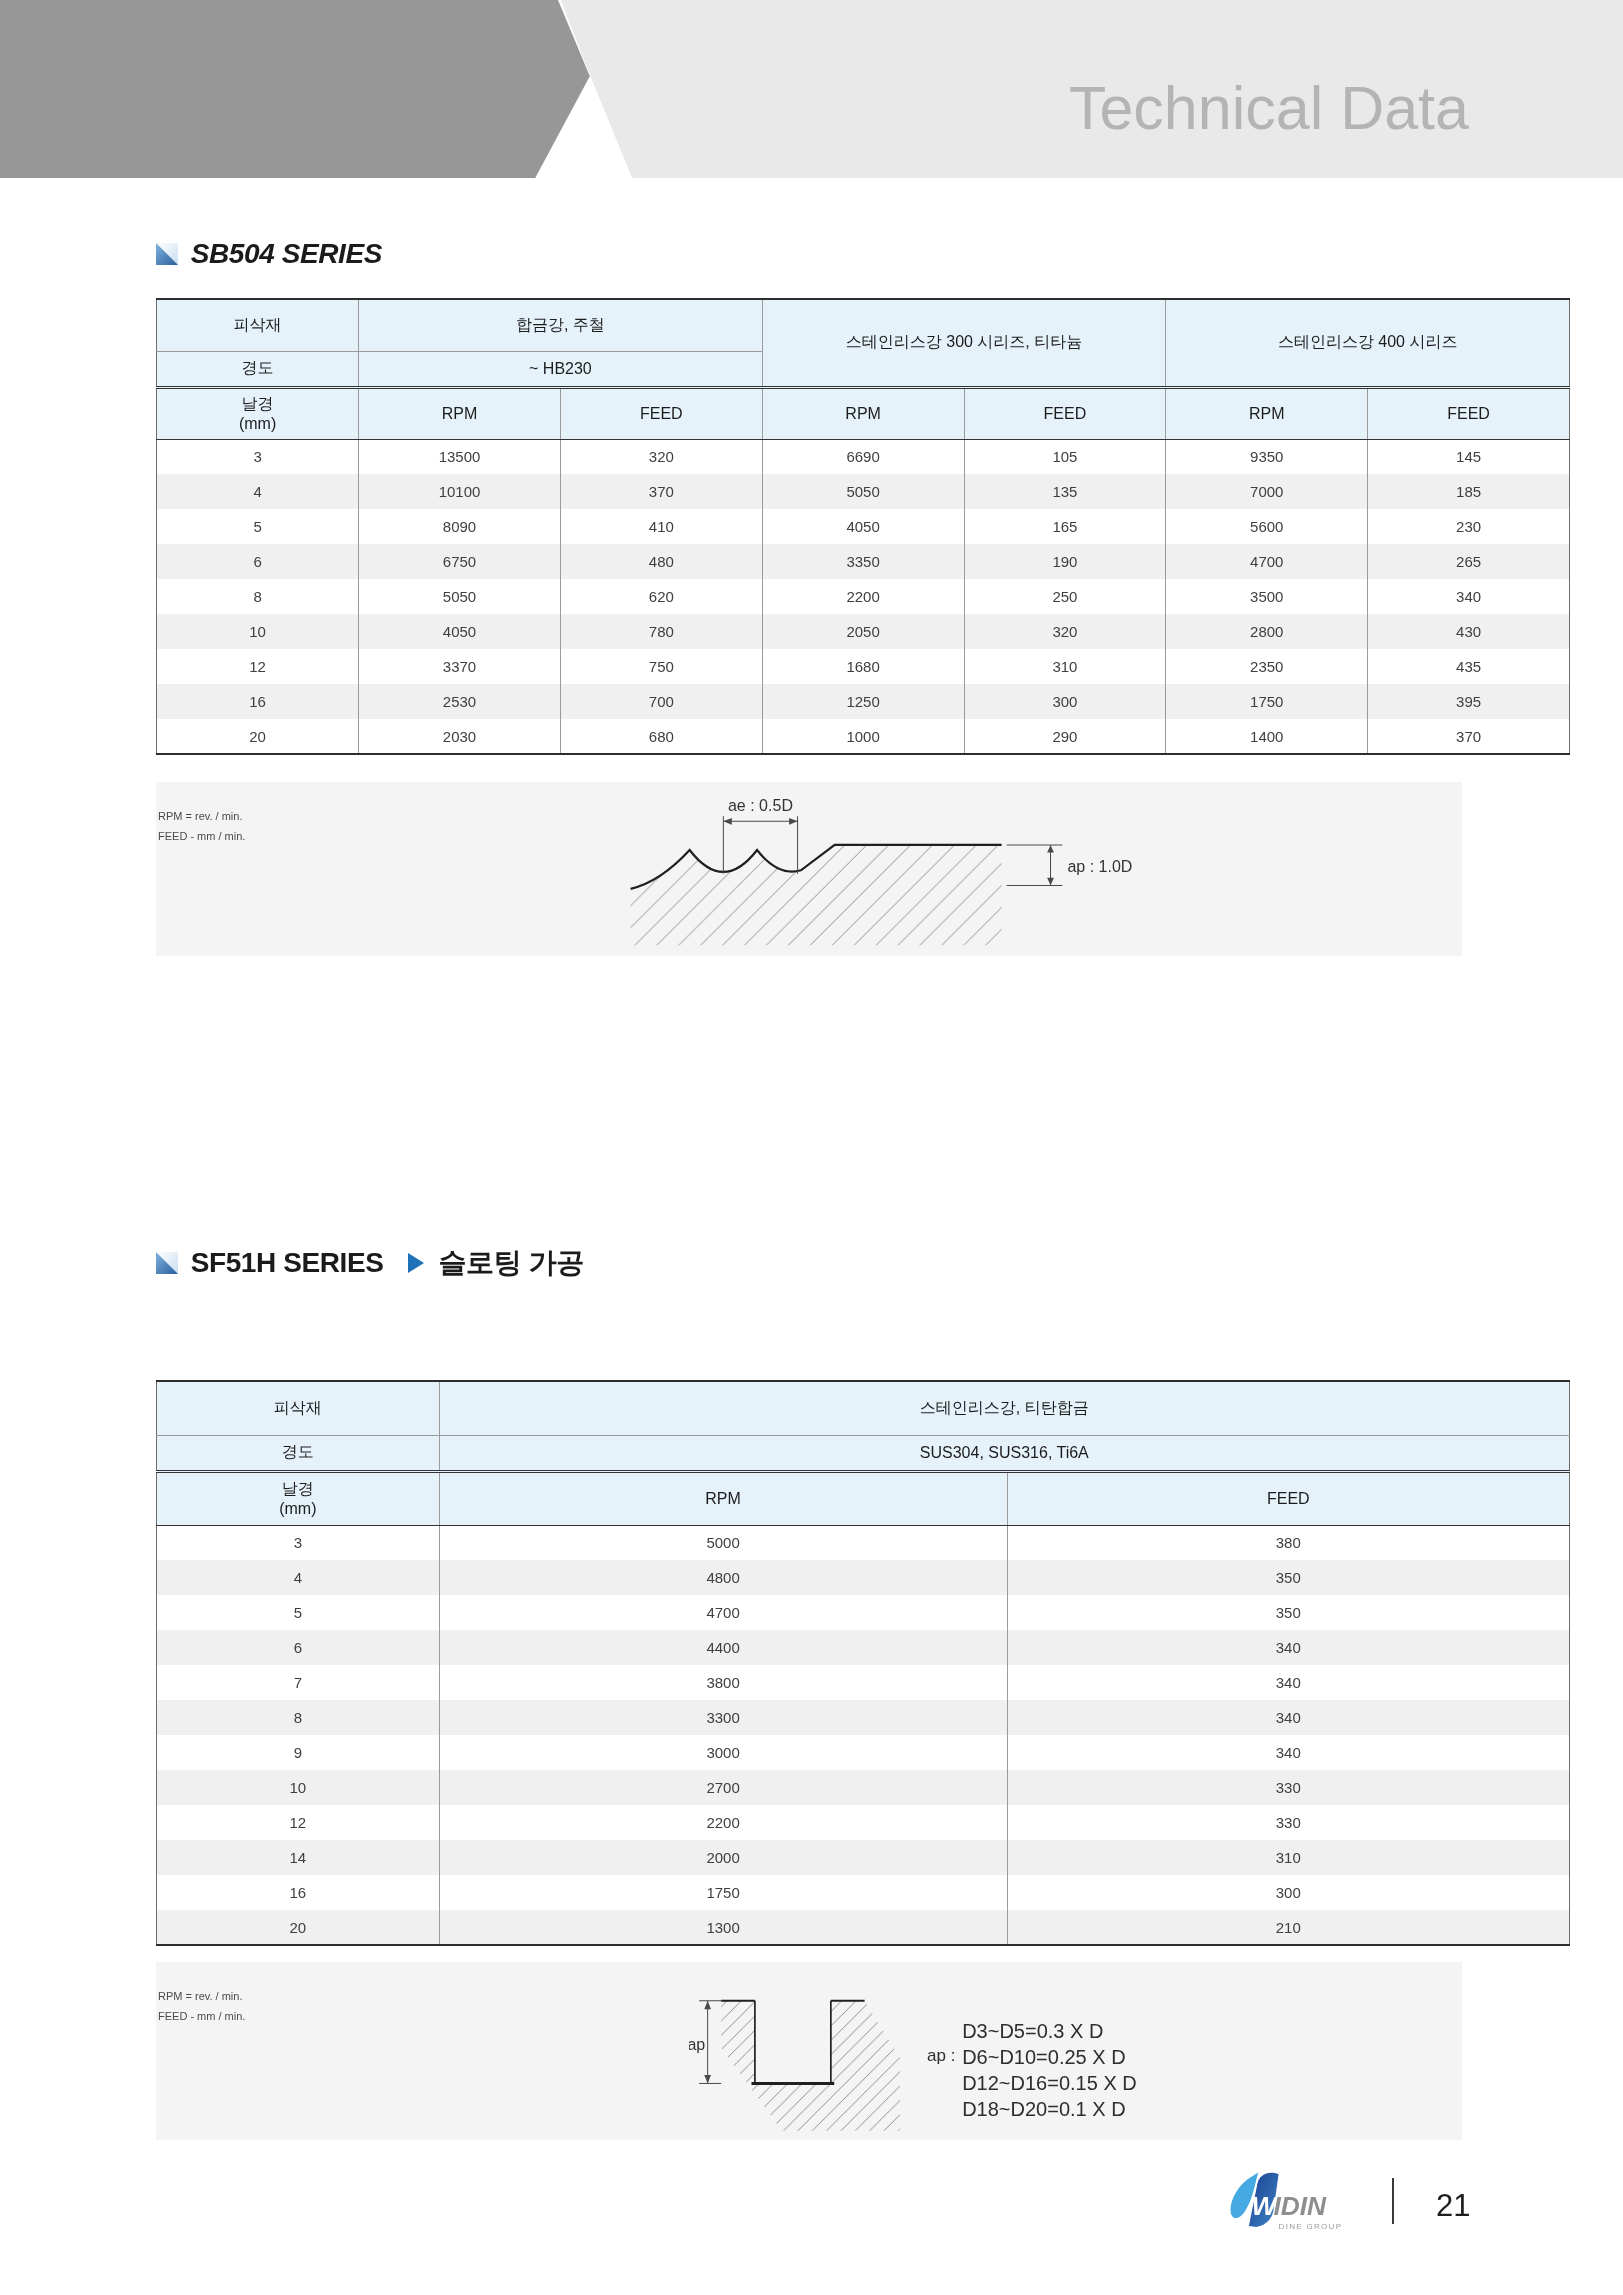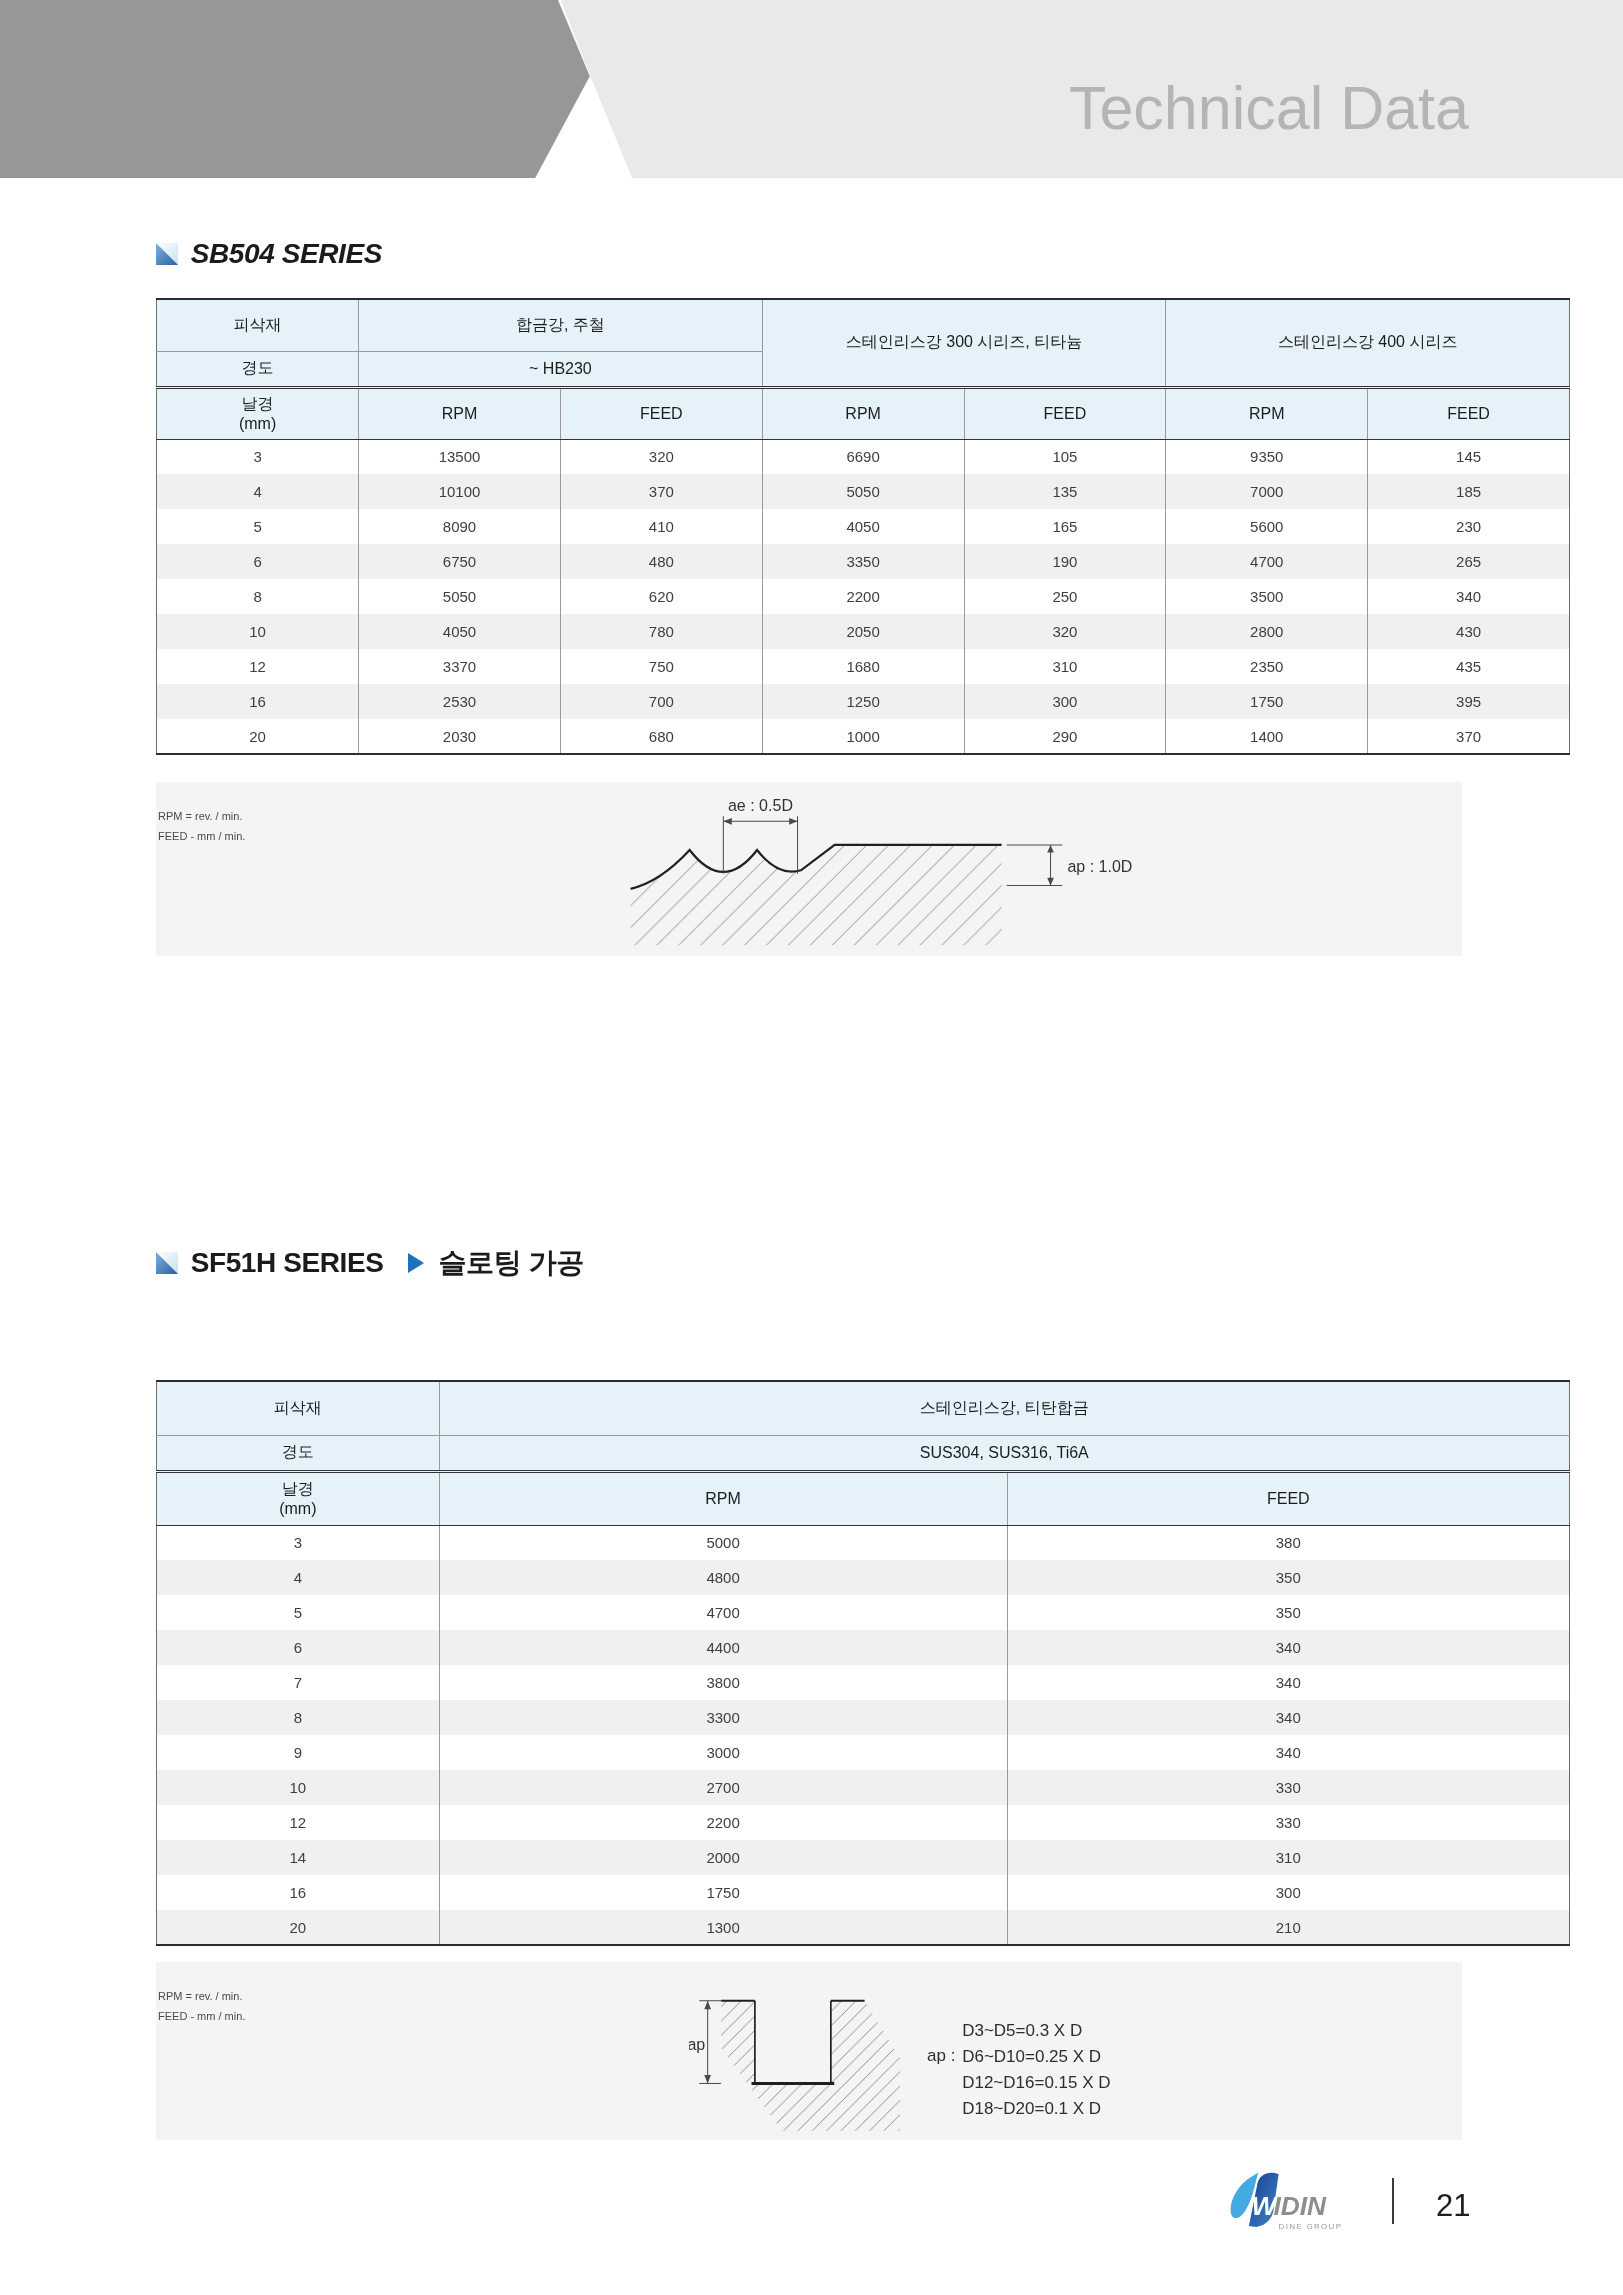--- a/index.html
+++ b/index.html
@@ -55,21 +55,21 @@
   .two-line div{line-height:1.2;}
   
   .note-panel{position:absolute;left:156px;width:1306px;background:#f4f4f4;}
   #panel1{top:782px;height:174px;}
   #panel2{top:1962px;height:178px;}
   .note-text{position:absolute;left:2px;top:25px;font-size:11px;color:#4a4a4a;line-height:1.8;white-space:nowrap;}
   #diagram1{position:absolute;left:457px;top:8.5px;}
   #diagram2{position:absolute;left:533px;top:5px;}
   .slot-note{position:absolute;left:771px;top:56px;display:flex;align-items:flex-start;}
   .slot-note .ap-label{font-size:17px;color:#2e2e2e;margin:28px 6.8px 0 0;white-space:nowrap;}
-  .slot-note .d-lines div{font-size:17px;color:#2e2e2e;line-height:26px;white-space:nowrap;}
+  .slot-note .d-lines div{font-size:20px;color:#2e2e2e;line-height:26px;white-space:nowrap;}
   
   #footer-logo{position:absolute;left:1226px;top:2170px;}
   .footer-divider{position:absolute;left:1392px;top:2178px;width:1.7px;height:46px;background:#3a3a3a;}
   .page-number{position:absolute;left:1436px;top:2188px;font-size:31px;color:#1e1e1e;}
 </style>
 </head>
 <body>
 
 <div class="banner-dark"></div>
 <div class="banner-light"></div>

